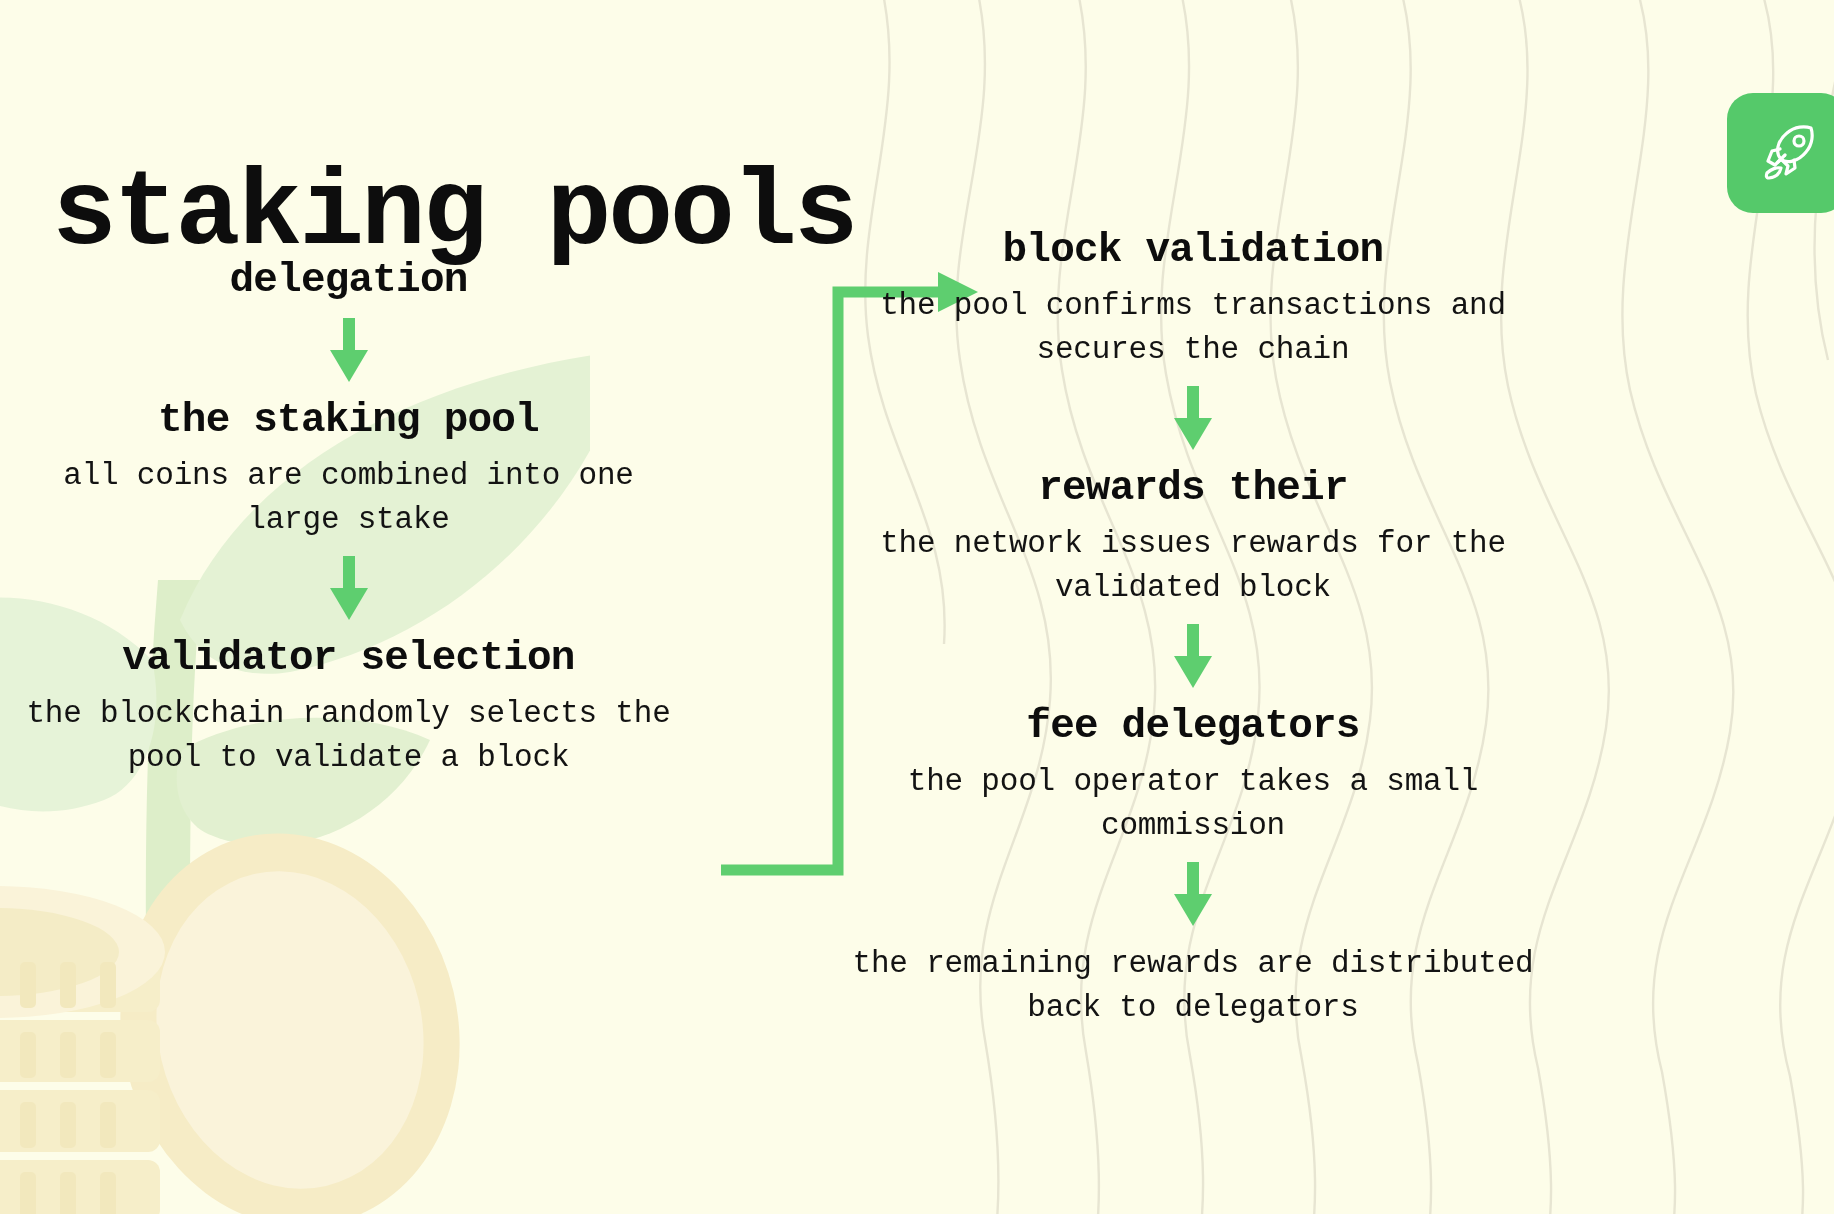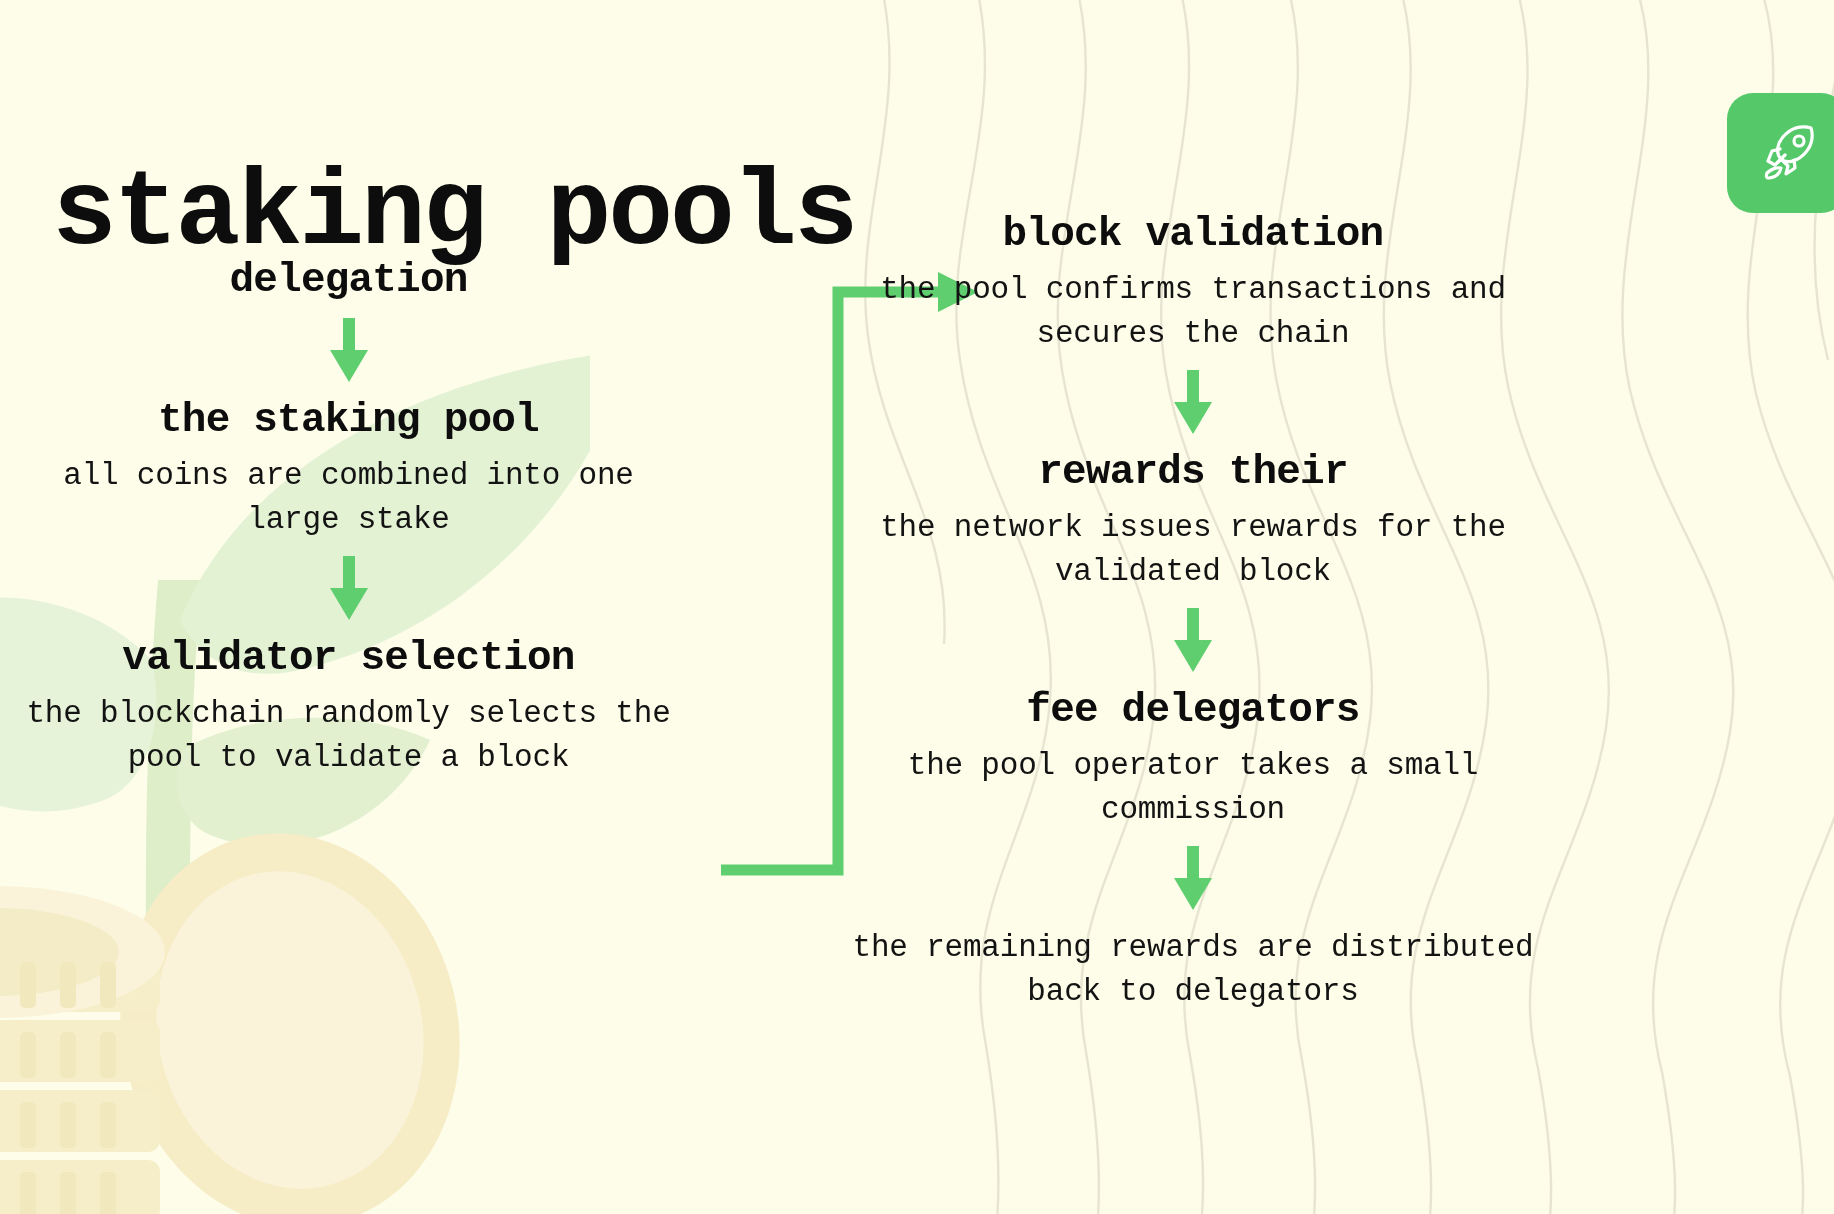--- a/index.html
+++ b/index.html
@@ -56,21 +56,21 @@
     white-space: nowrap;
   }
 
   
   .column {
     position: absolute;
     z-index: 5;
     text-align: center;
   }
   .col-left  { left: 16px;  top: 258px; width: 665px; text-align: center; }
-  .col-right { left: 843px; top: 212px; width: 700px; }
+  .col-right { left: 843px; top: 228px; width: 700px; }
 
   .step { }
   .step-title {
     font-size: 41px;
     font-weight: 700;
     color: #0d0d0d;
     letter-spacing: -0.8px;
     line-height: 1.12;
     margin: 0;
   }

